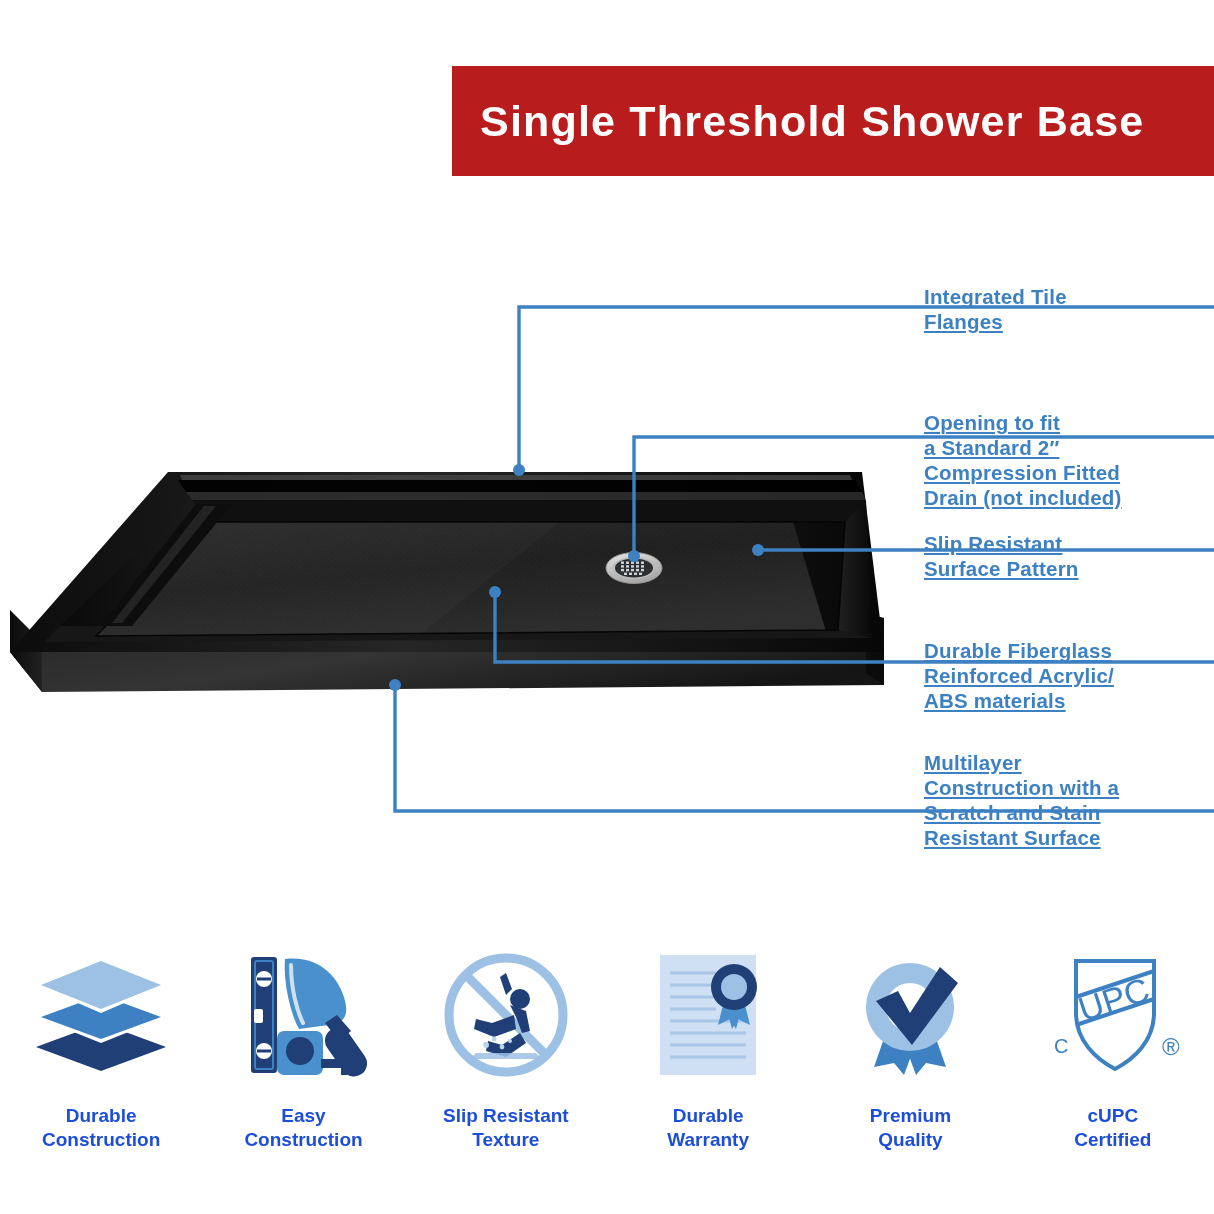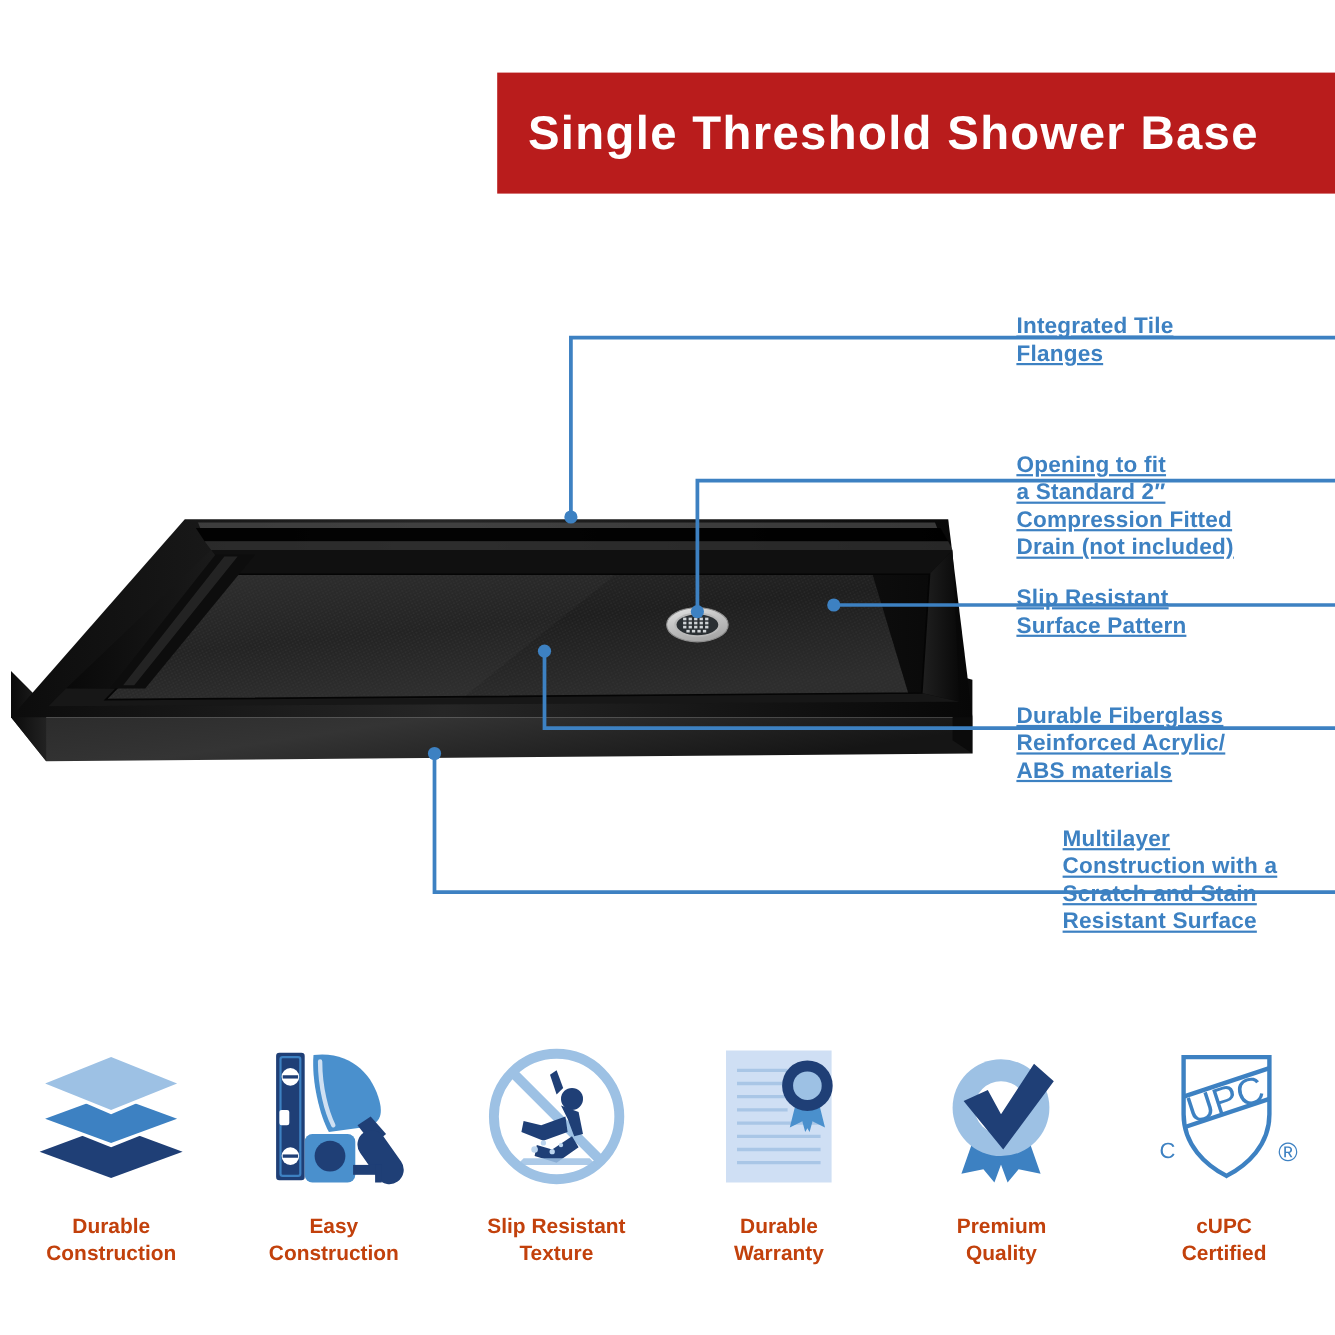--- a/index.html
+++ b/index.html
@@ -20,30 +20,30 @@
   #product-stage{position:absolute;left:0;top:430px;width:920px;height:290px;}
   #product-svg{display:block;}
 
   
   .callout{position:absolute;color:#3d81c2;font-weight:bold;font-size:20.5px;
            line-height:25px;letter-spacing:0.2px;white-space:pre-line;text-decoration:underline;}
   #callout-0{left:924px;top:284px;}
   #callout-1{left:924px;top:378px;margin-top:32px;}
   #callout-2{left:924px;top:531px;}
   #callout-3{left:924px;top:626px;margin-top:12px;}
-  #callout-4{left:966px;top:750px;}
+  #callout-4{left:924px;top:750px;}
 
   #leaders{position:absolute;left:0;top:0;width:1214px;height:900px;pointer-events:none;}
 
   
   #features{position:absolute;left:0;top:940px;width:1214px;height:260px;
             display:flex;}
   .feature{flex:1 1 0;display:flex;flex-direction:column;align-items:center;}
   .feature-icon{height:150px;display:flex;align-items:center;justify-content:center;}
-  .feature-label{margin-top:14px;text-align:center;color:#c2410c;
+  .feature-label{margin-top:14px;text-align:center;color:#1d4ed8;
                  font-weight:bold;font-size:19px;line-height:24px;white-space:pre-line;}
 </style>
 </head>
 <body>
 
 <div id="title-banner">
   <div id="title-text">Single Threshold Shower Base</div>
 </div>
 
 <div id="product-stage">

